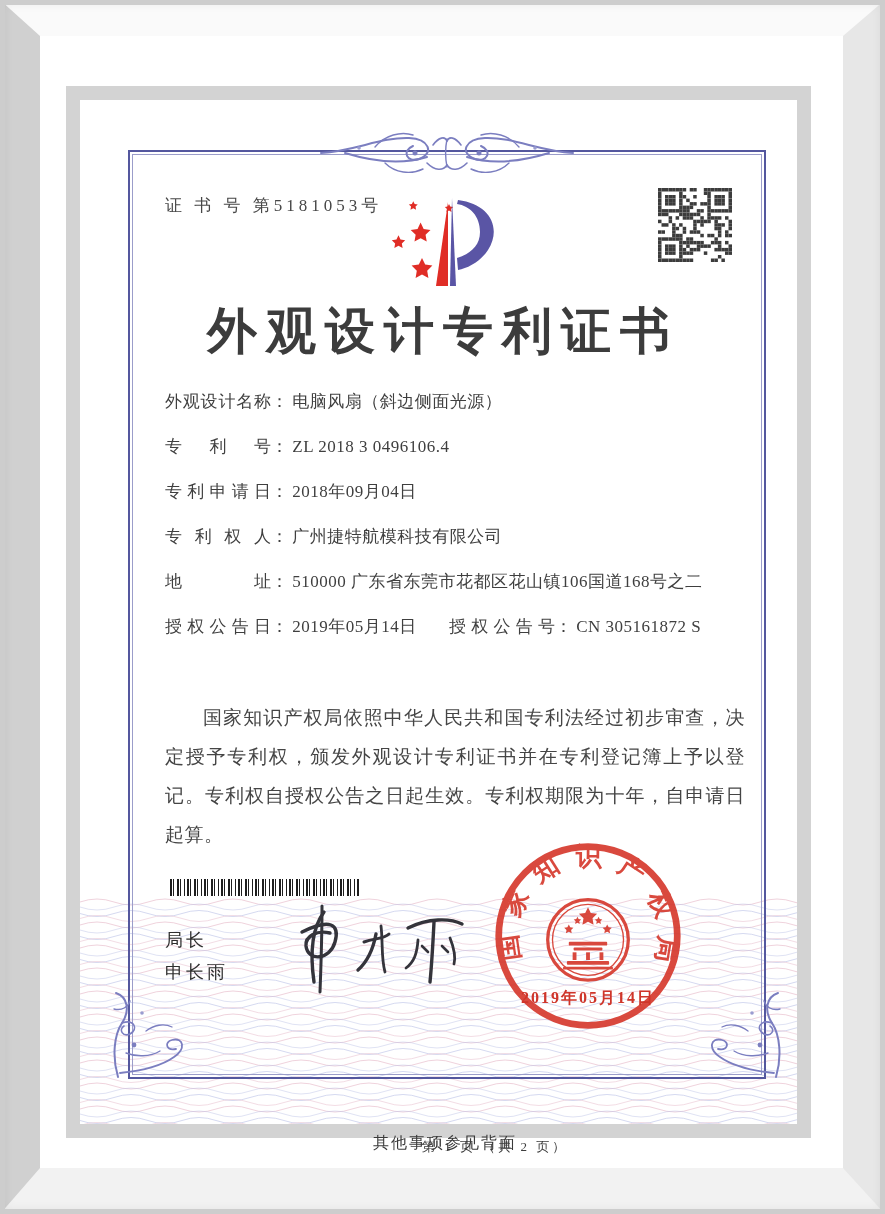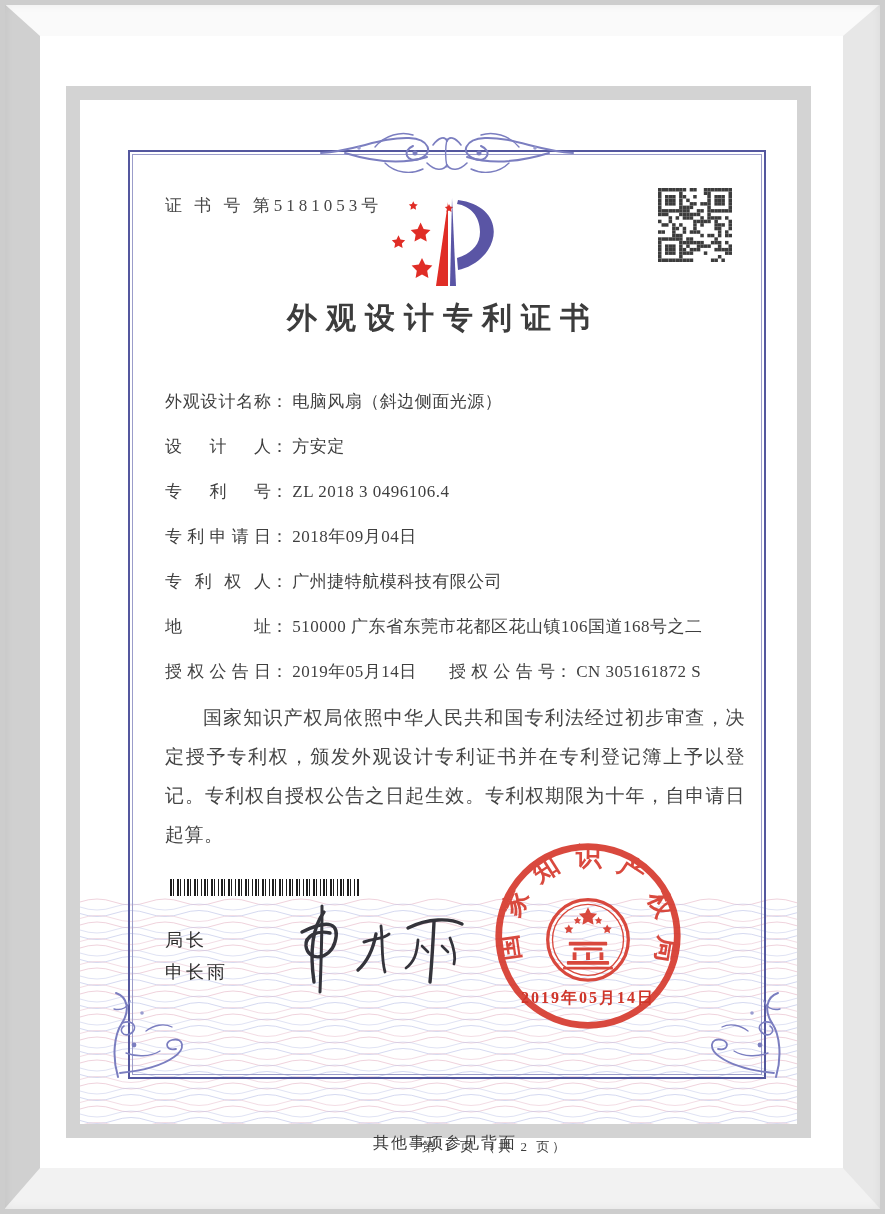--- a/index.html
+++ b/index.html
@@ -27,21 +27,21 @@
   .flourish-top{left:50%;top:-29px;transform:translateX(-50%);}
   .flourish-bl{left:-24px;bottom:-4px;}
   .flourish-br{right:-24px;bottom:-4px;transform:scaleX(-1);}
 
   
   .content{position:absolute;inset:0;z-index:2;color:#3e3e3e;}
   .cert-no{position:absolute;left:85px;top:94px;font-size:17px;letter-spacing:4px;color:#474747;}
   .logo{position:absolute;left:306px;top:90px;width:118px;height:104px;}
   .qr{position:absolute;left:578px;top:88px;width:74px;height:74px;}
   .title{position:absolute;left:48px;top:198px;width:630px;text-align:center;
-         font-size:30px;font-weight:600;letter-spacing:9px;color:#3c3c3c;}
+         font-size:50px;font-weight:600;letter-spacing:9px;color:#3c3c3c;}
 
   .fields{position:absolute;left:85px;top:292px;width:600px;font-size:17px;color:#3f3f3f;}
   .frow{margin-bottom:25px;line-height:20px;white-space:nowrap;}
   .flabel{display:inline-block;width:106px;text-align:justify;text-align-last:justify;vertical-align:bottom;}
   .fcolon{display:inline-block;}
   .fvalue{letter-spacing:.5px;}
   .grant-no{margin-left:28px;}
 
   .paras{position:absolute;left:85px;top:598px;width:580px;font-size:19px;line-height:39px;
          text-align:justify;color:#454545;}
@@ -414,24 +414,20 @@
           </svg></div>
 
       <div class="title">外观设计专利证书</div>
 
       <div class="fields">
         <div class="frow">
           <span class="flabel">外观设计名称</span><span class="fcolon">：</span>
           <span class="fvalue">电脑风扇（斜边侧面光源）</span>
         </div>
         <div class="frow">
-          <span class="flabel">设计人</span><span class="fcolon">：</span>
-          <span class="fvalue">方安定</span>
-        </div>
-        <div class="frow">
           <span class="flabel">专利号</span><span class="fcolon">：</span>
           <span class="fvalue">ZL 2018 3 0496106.4</span>
         </div>
         <div class="frow">
           <span class="flabel">专利申请日</span><span class="fcolon">：</span>
           <span class="fvalue">2018年09月04日</span>
         </div>
         <div class="frow">
           <span class="flabel">专利权人</span><span class="fcolon">：</span>
           <span class="fvalue">广州捷特航模科技有限公司</span>

